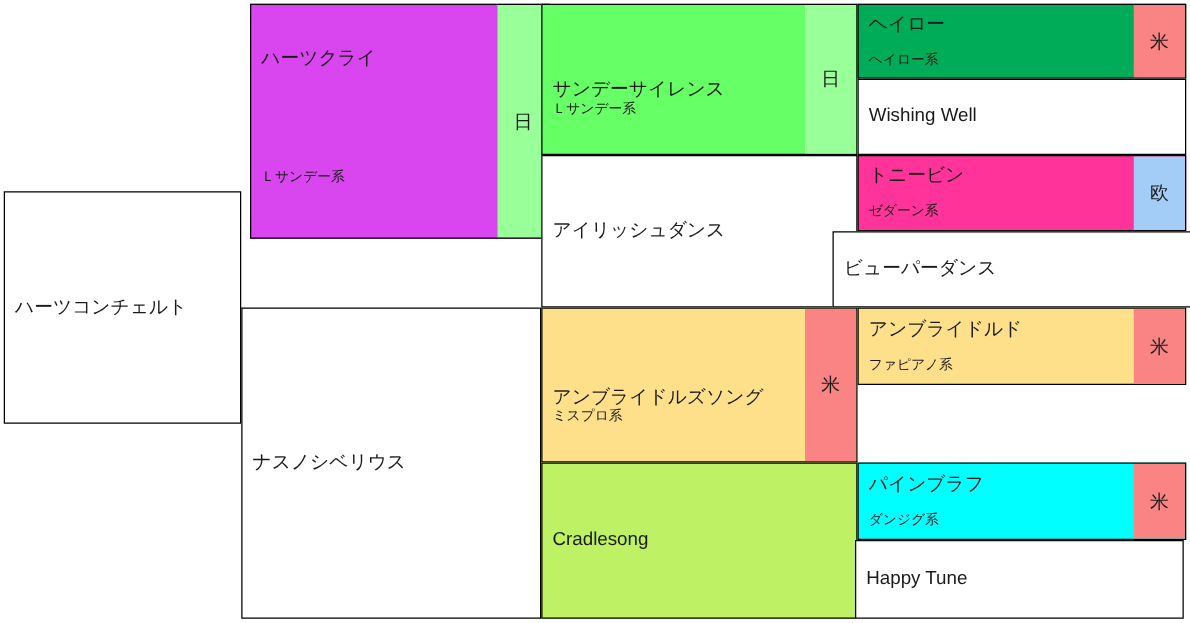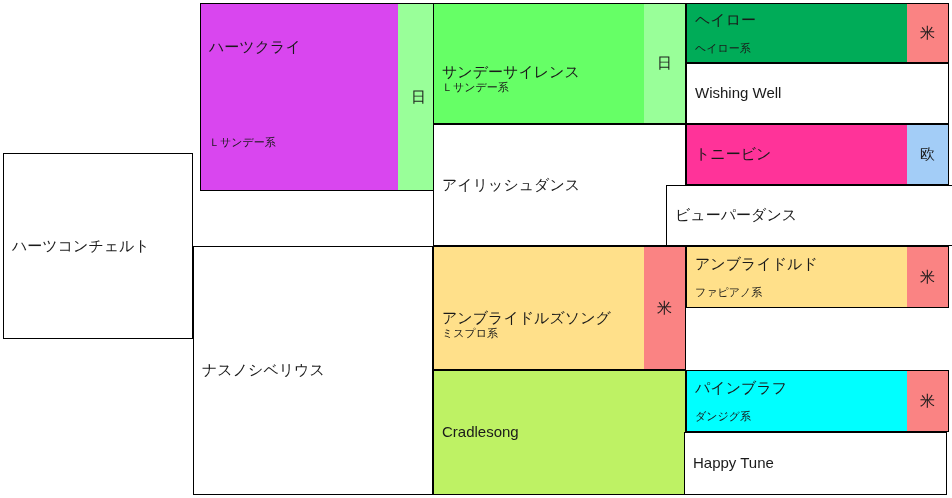--- a/index.html
+++ b/index.html
@@ -138,20 +138,21 @@
 
   <div class="cell single" style="left:686px;top:63px;width:263px;height:61px;background:#ffffff;">
     <div class="body">
       <span class="name">Wishing Well</span>
     </div>
   </div>
 
   <div class="cell has-badge tight" style="left:686px;top:124px;width:263px;height:61px;background:#ff3399;">
     <div class="body">
       <span class="name">トニービン</span>
+      <span class="line">ゼダーン系</span>
     </div>
     <div class="badge" style="background:#a3cdf7;">欧</div>
   </div>
 
   <div class="cell single" style="left:666px;top:185px;width:317px;height:61px;background:#ffffff;">
     <div class="body">
       <span class="name">ビューパーダンス</span>
     </div>
   </div>
 

